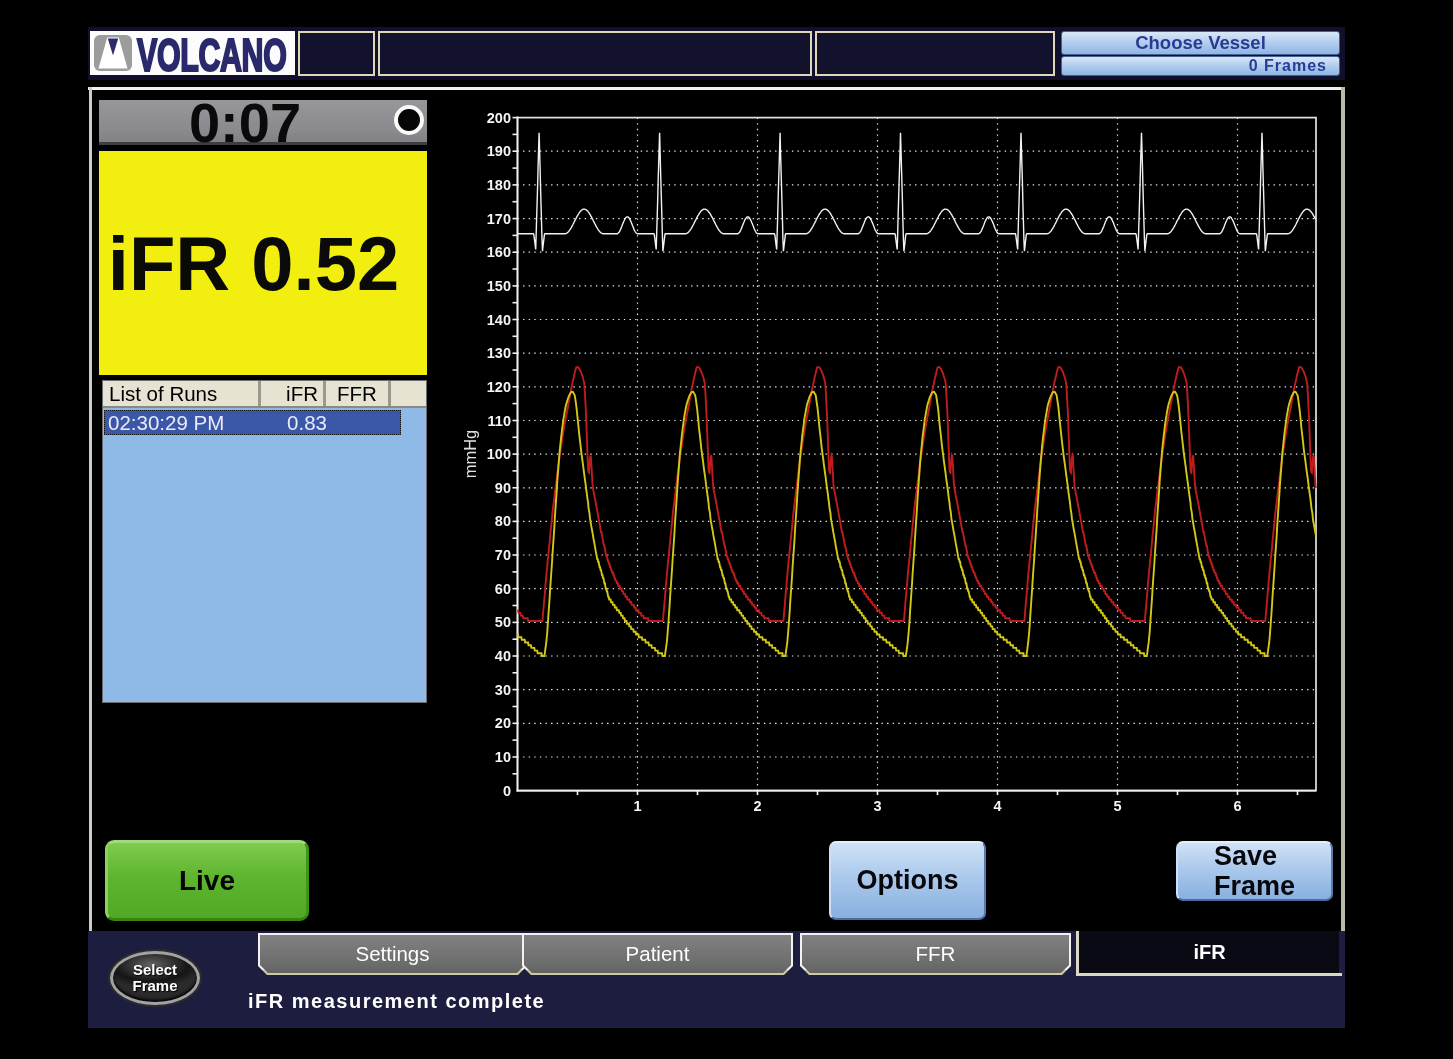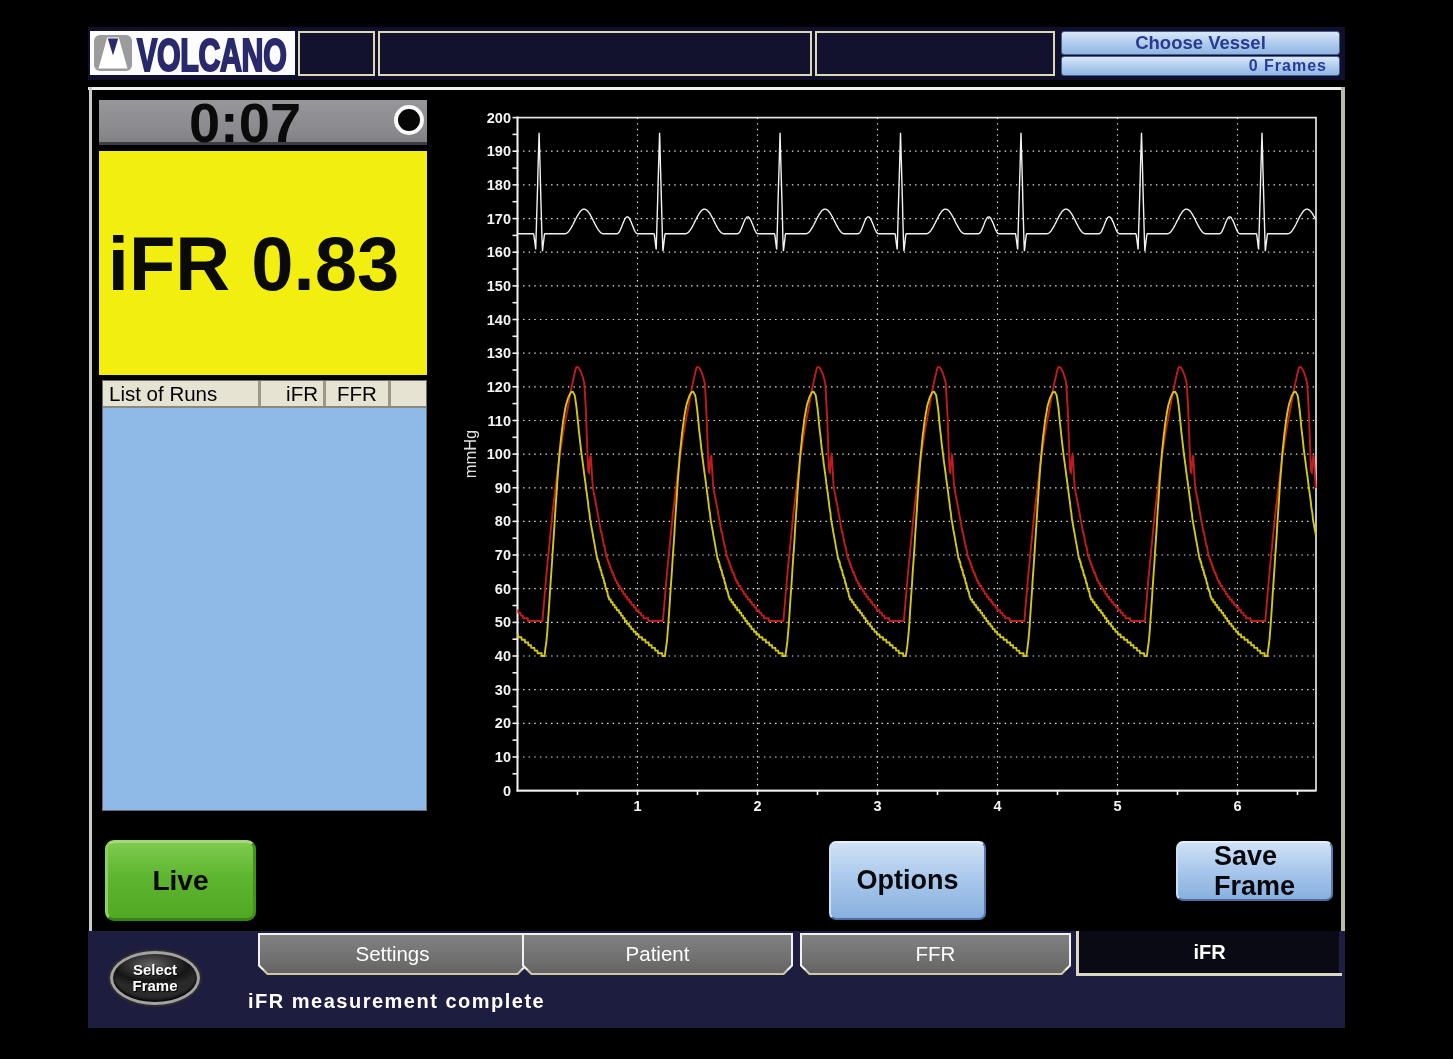--- a/index.html
+++ b/index.html
@@ -64,46 +64,50 @@
      border:3px solid #a2a2a2; box-shadow:0 0 0 2px #2c2c2c, inset 0 -2px 3px #000;">
   <div style="width:100%;height:100%;display:flex;flex-direction:column;align-items:center;justify-content:center;
        color:#fff;font-weight:bold;font-size:15px;line-height:16px;text-shadow:1px 1px 1px #000;">
     <span>Select</span>
       <span>Frame</span>
   </div>
 </div>
 
 <div class="abs" style="left:248px;top:990px;font-size:20px;font-weight:bold;color:#fff;letter-spacing:1.5px;">iFR measurement complete</div>
 
-<div class="abs" style="left:105px;top:840px;width:151px;height:81px;border-radius:9px;
+<div class="abs" style="left:105px;top:840px;width:204px;height:81px;border-radius:9px;
      background:linear-gradient(180deg,#80cb50 0%,#5eb52f 45%,#50a824 100%);
      border-top:3px solid #a2da7a;border-left:3px solid #8ed060;border-right:3px solid #3f941a;border-bottom:3px solid #35850f;
      display:flex;align-items:center;justify-content:center;font-size:28px;font-weight:bold;color:#050505;">Live</div>
 <div class="abs" style="left:829px;top:841px;width:157px;height:79px;border-radius:7px;
      background:linear-gradient(180deg,#cfe1f6 0%,#abc9ec 45%,#88b0df 100%);
      border-top:2px solid #e4eefa;border-left:2px solid #d0e0f4;border-right:2px solid #5a7aae;border-bottom:2px solid #4c6ca2;
      display:flex;align-items:center;justify-content:center;font-size:27px;font-weight:bold;color:#08080c;">Options</div>
 <div class="abs" style="left:1176px;top:841px;width:157px;height:60px;border-radius:7px;
      background:linear-gradient(180deg,#cfe1f6 0%,#abc9ec 45%,#88b0df 100%);
      border-top:2px solid #e4eefa;border-left:2px solid #d0e0f4;border-right:2px solid #5a7aae;border-bottom:2px solid #4c6ca2;
      display:flex;align-items:center;justify-content:center;font-size:27px;font-weight:bold;color:#08080c;line-height:30px;">Save<br>Frame</div>
 
 <div class="abs" style="left:99px;top:100px;width:328px;height:45px;background:linear-gradient(180deg,#97979b 0%,#8a8a8e 75%,#818185 100%);border-bottom:3px solid #3e3e42;"></div>
 <div class="abs" style="left:99px;top:100px;width:292px;height:45px;text-align:center;line-height:45px;font-size:56px;font-weight:bold;color:#0a0a0a;">0:07</div>
 <div class="abs" style="left:394px;top:105px;width:30px;height:30px;border-radius:50%;background:#060606;border:4px solid #fafafa;"></div>
 
 <div class="abs" style="left:99px;top:151px;width:328px;height:224px;background:#f2ee10;display:flex;align-items:center;justify-content:center;">
-  <span style="font-size:76px;font-weight:bold;color:#0a0a0a;white-space:pre;margin-right:19px;">iFR 0.83</span>
-</div>
-
-<div class="abs" style="left:102px;top:380px;width:325px;height:431px;background:#8fb9e6;border:1.5px solid #6e6e6e;">
+  <span style="font-size:76px;font-weight:bold;color:#0a0a0a;white-space:pre;margin-right:19px;">iFR 0.52</span>
+</div>
+
+<div class="abs" style="left:102px;top:380px;width:325px;height:323px;background:#8fb9e6;border:1.5px solid #6e6e6e;">
   <div style="position:absolute;left:0;top:0;width:100%;height:27px;background:#e6e3d2;border-bottom:2px solid #8a8a82;display:flex;font-size:20.5px;color:#000;">
     <div style="width:158px;border-right:3px solid #9c988a;padding-left:6px;line-height:25px;">List of Runs</div>
     <div style="width:65px;border-right:3px solid #9c988a;text-align:right;padding-right:5px;line-height:25px;">iFR</div>
     <div style="width:65px;border-right:3px solid #9c988a;text-align:center;line-height:25px;">FFR</div>
+  </div>
+  <div style="position:absolute;left:1px;top:29px;width:297px;height:25px;background:#3a57a8;border:1px dotted #111;font-size:20.5px;color:#eaeaf6;line-height:23px;">
+    <span style="position:absolute;left:3px;">02:30:29 PM</span>
+    <span style="position:absolute;left:120px;width:102px;text-align:right;">0.83</span>
   </div>
 </div>
 
 <svg width="1453" height="1059" viewBox="0 0 1453 1059" style="position:absolute;left:0;top:0;">
 <rect x="517.5" y="117.6" width="798.5" height="673.0" fill="none" stroke="#e4e4e4" stroke-width="1.7"></rect>
 <line x1="517.5" y1="757.0" x2="1316.0" y2="757.0" stroke="#e8e8e8" stroke-width="1.2" stroke-dasharray="1.4 4.2"></line>
 <line x1="517.5" y1="723.3" x2="1316.0" y2="723.3" stroke="#e8e8e8" stroke-width="1.2" stroke-dasharray="1.4 4.2"></line>
 <line x1="517.5" y1="689.6" x2="1316.0" y2="689.6" stroke="#e8e8e8" stroke-width="1.2" stroke-dasharray="1.4 4.2"></line>
 <line x1="517.5" y1="656.0" x2="1316.0" y2="656.0" stroke="#e8e8e8" stroke-width="1.2" stroke-dasharray="1.4 4.2"></line>
 <line x1="517.5" y1="622.4" x2="1316.0" y2="622.4" stroke="#e8e8e8" stroke-width="1.2" stroke-dasharray="1.4 4.2"></line>

